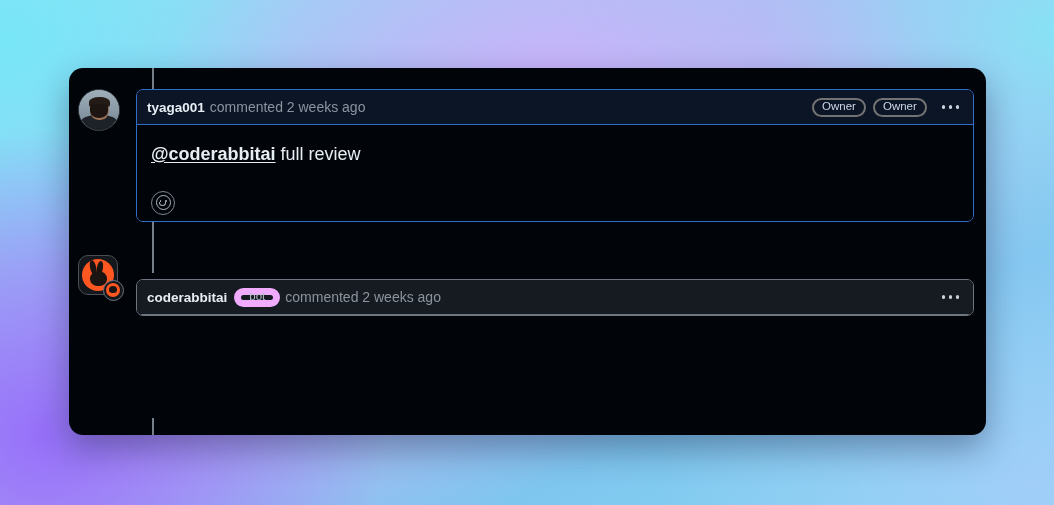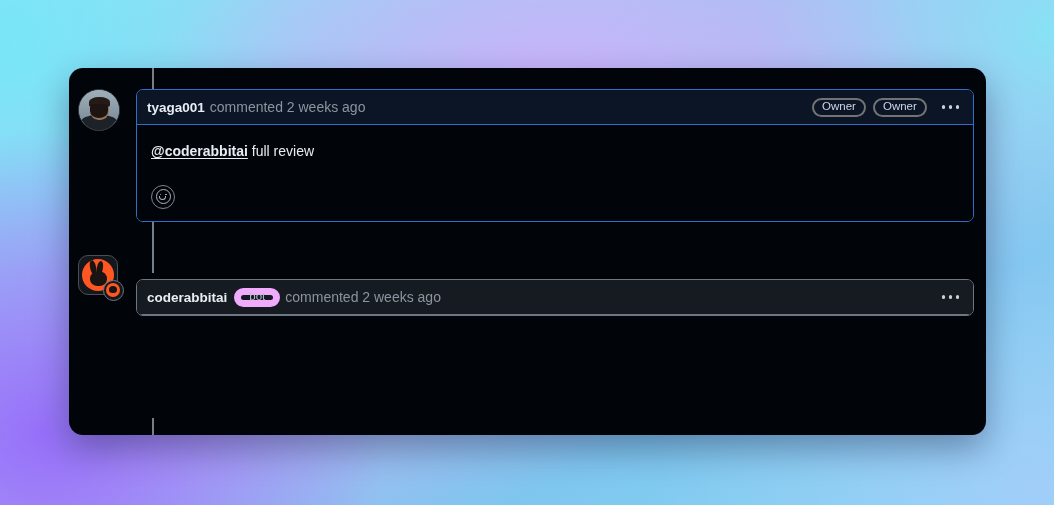--- a/index.html
+++ b/index.html
@@ -257,21 +257,21 @@
     display: block;
   }
 
   .card-body {
     background: #010409;
     padding: 16px 14px 12px 14px;
   }
 
   .body-text {
     color: #e6edf3;
-    font-size: 14px;
+    font-size: 18px;
     line-height: 1.55;
   }
   .mention {
     color: #e6edf3;
     font-weight: bold;
     text-decoration: underline;
     text-underline-offset: 2px;
   }
 
   .detail-line {

